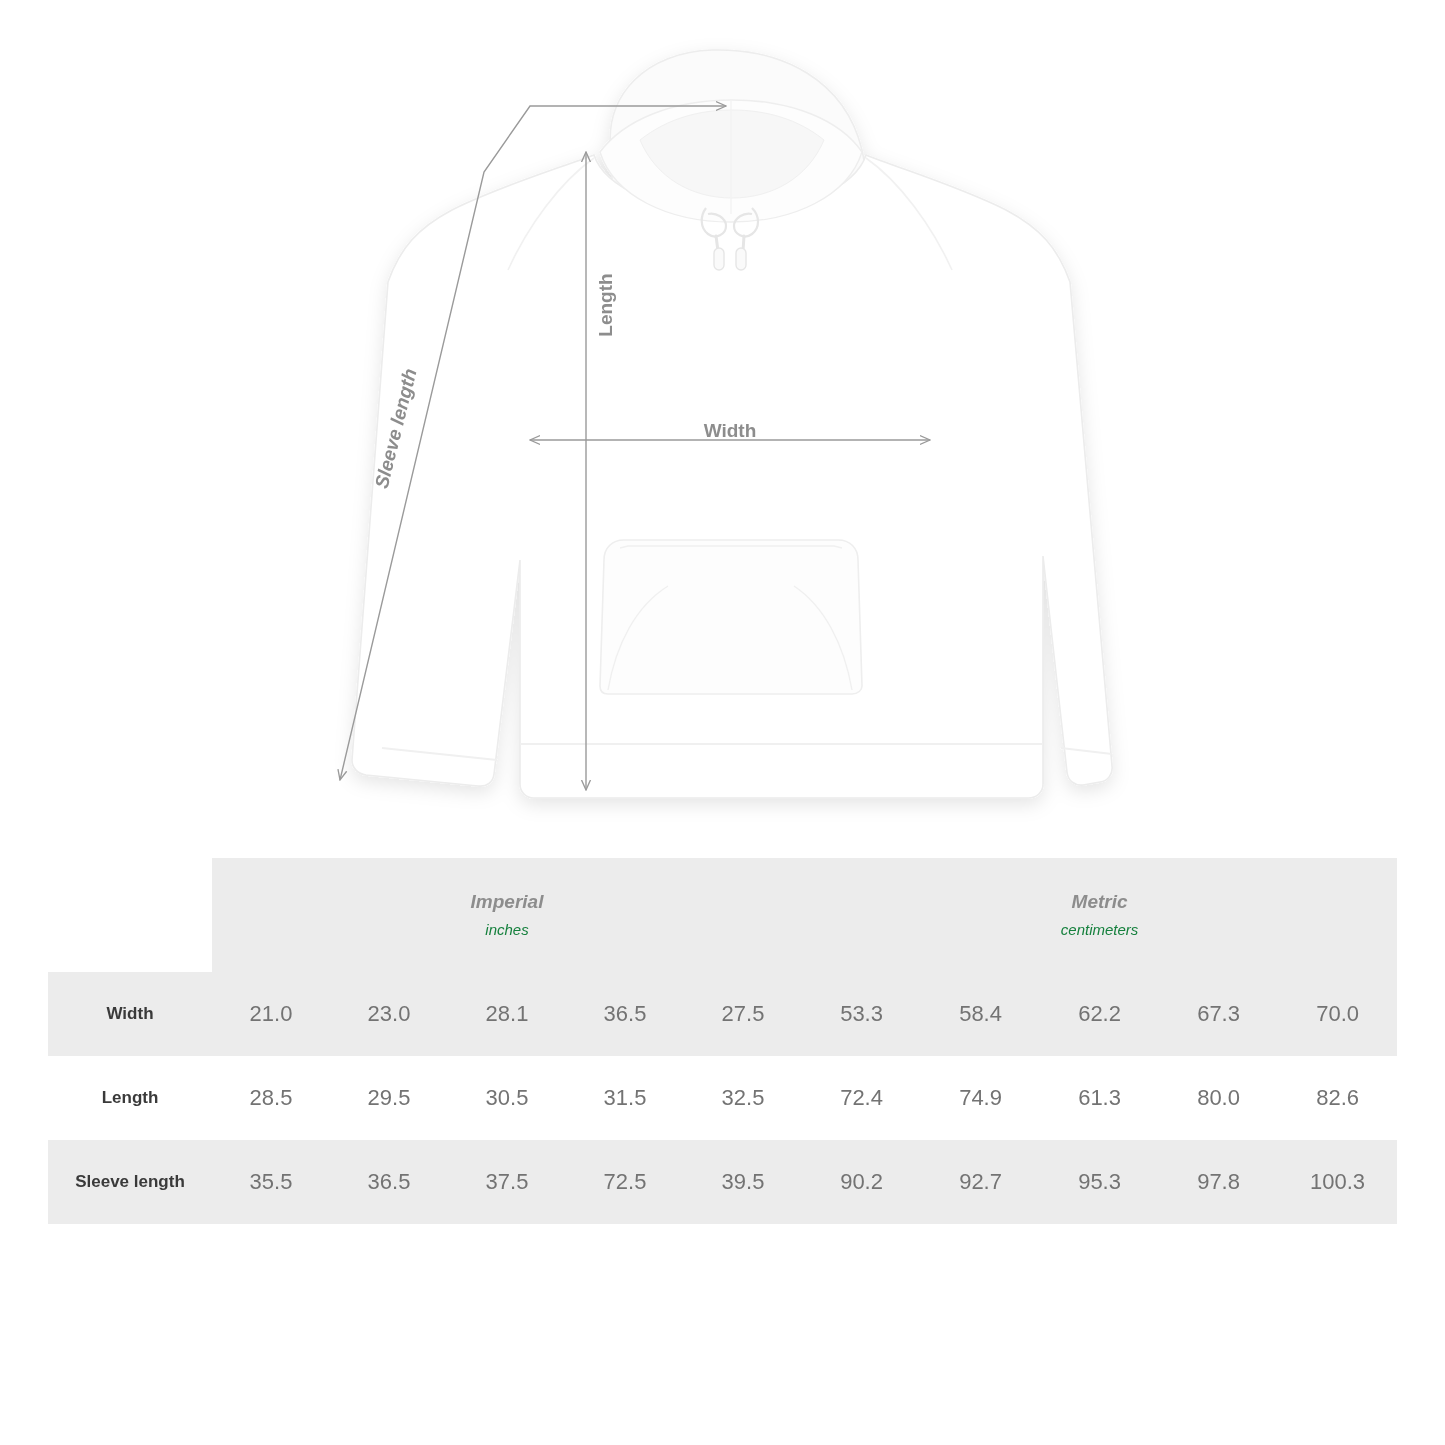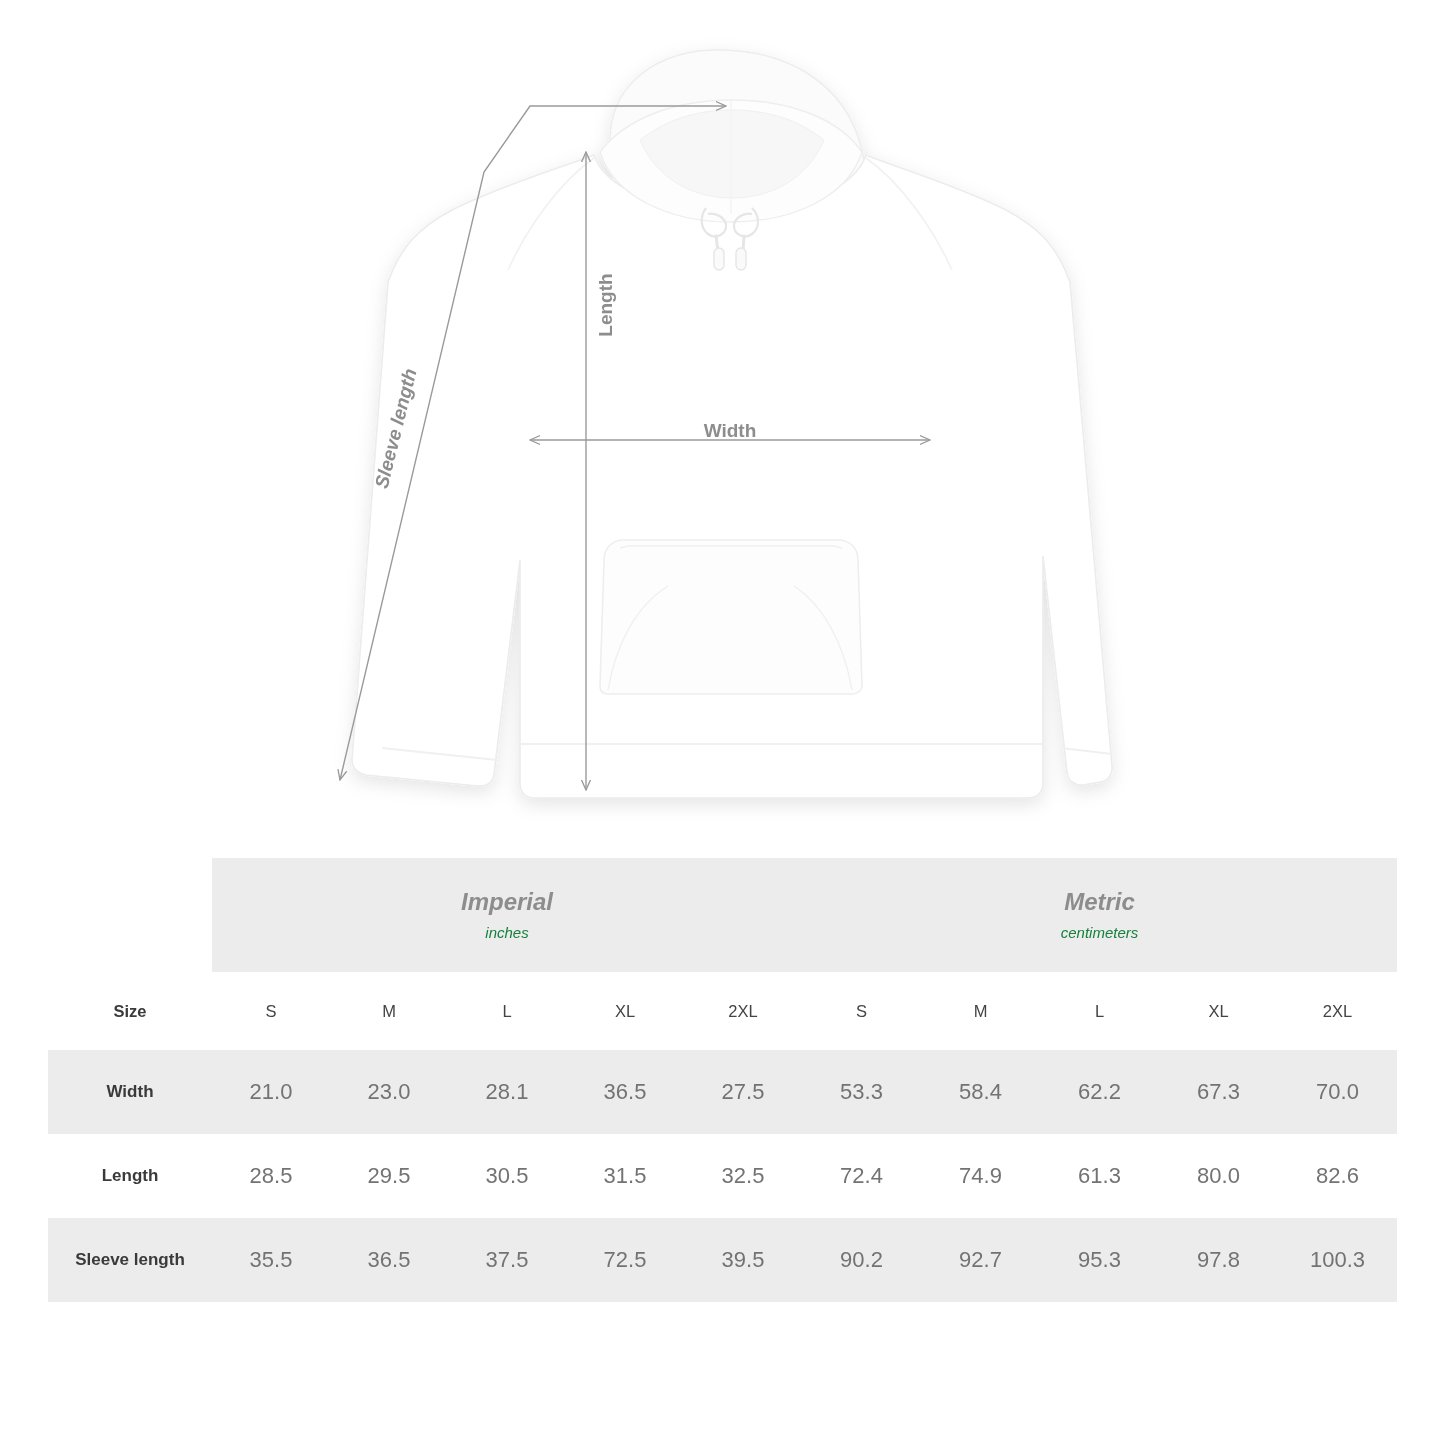--- a/index.html
+++ b/index.html
@@ -64,21 +64,21 @@
     padding: 0;
   }
 
   .unit-head {
     background: #ececec;
     height: 114px;
     text-align: center;
     vertical-align: middle;
   }
   .unit-head .unit-name {
-    font-size: 24px;
+    font-size: 19px;
     font-weight: bold;
     font-style: italic;
     color: #8d8d8d;
     line-height: 1.1;
   }
   .unit-head .unit-sub {
     font-size: 15px;
     font-style: italic;
     color: #15803d;
     margin-top: 8px;
@@ -258,33 +258,20 @@
           <td class="unit-head" colspan="5">
             <div class="unit-name">Imperial</div>
             <div class="unit-sub">inches</div>
           </td>
           <td class="unit-head" colspan="5">
             <div class="unit-name">Metric</div>
             <div class="unit-sub">centimeters</div>
           </td>
         </tr>
 
-        <tr class="row-head">
-          <td class="label-cell">Size</td>
-          <td>S</td>
-          <td>M</td>
-          <td>L</td>
-          <td>XL</td>
-          <td>2XL</td>
-          <td>S</td>
-          <td>M</td>
-          <td>L</td>
-          <td>XL</td>
-          <td>2XL</td>
-        </tr>
 
         <tr class="data-row shade">
           <td class="label-cell">Width</td>
           <td>21.0</td>
           <td>23.0</td>
           <td>28.1</td>
           <td>36.5</td>
           <td>27.5</td>
           <td>53.3</td>
           <td>58.4</td>

